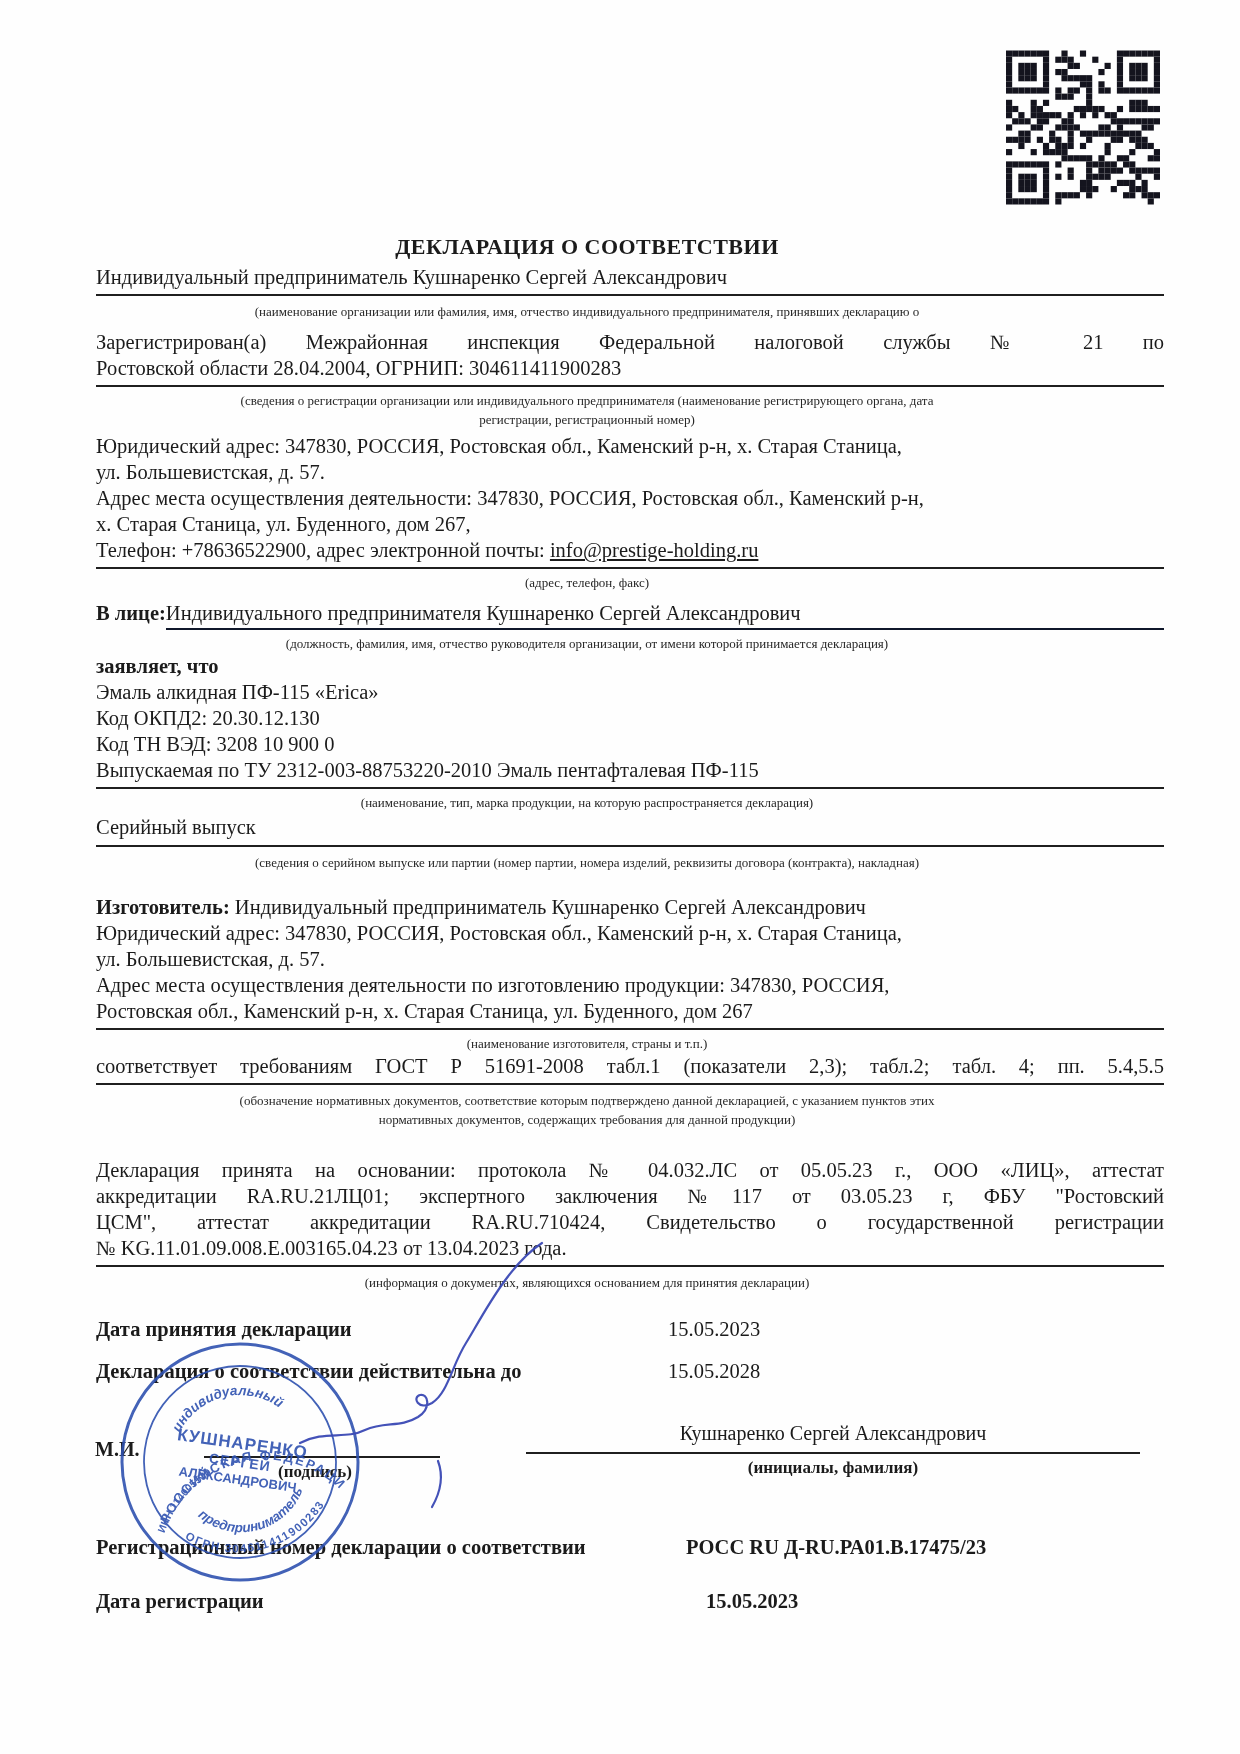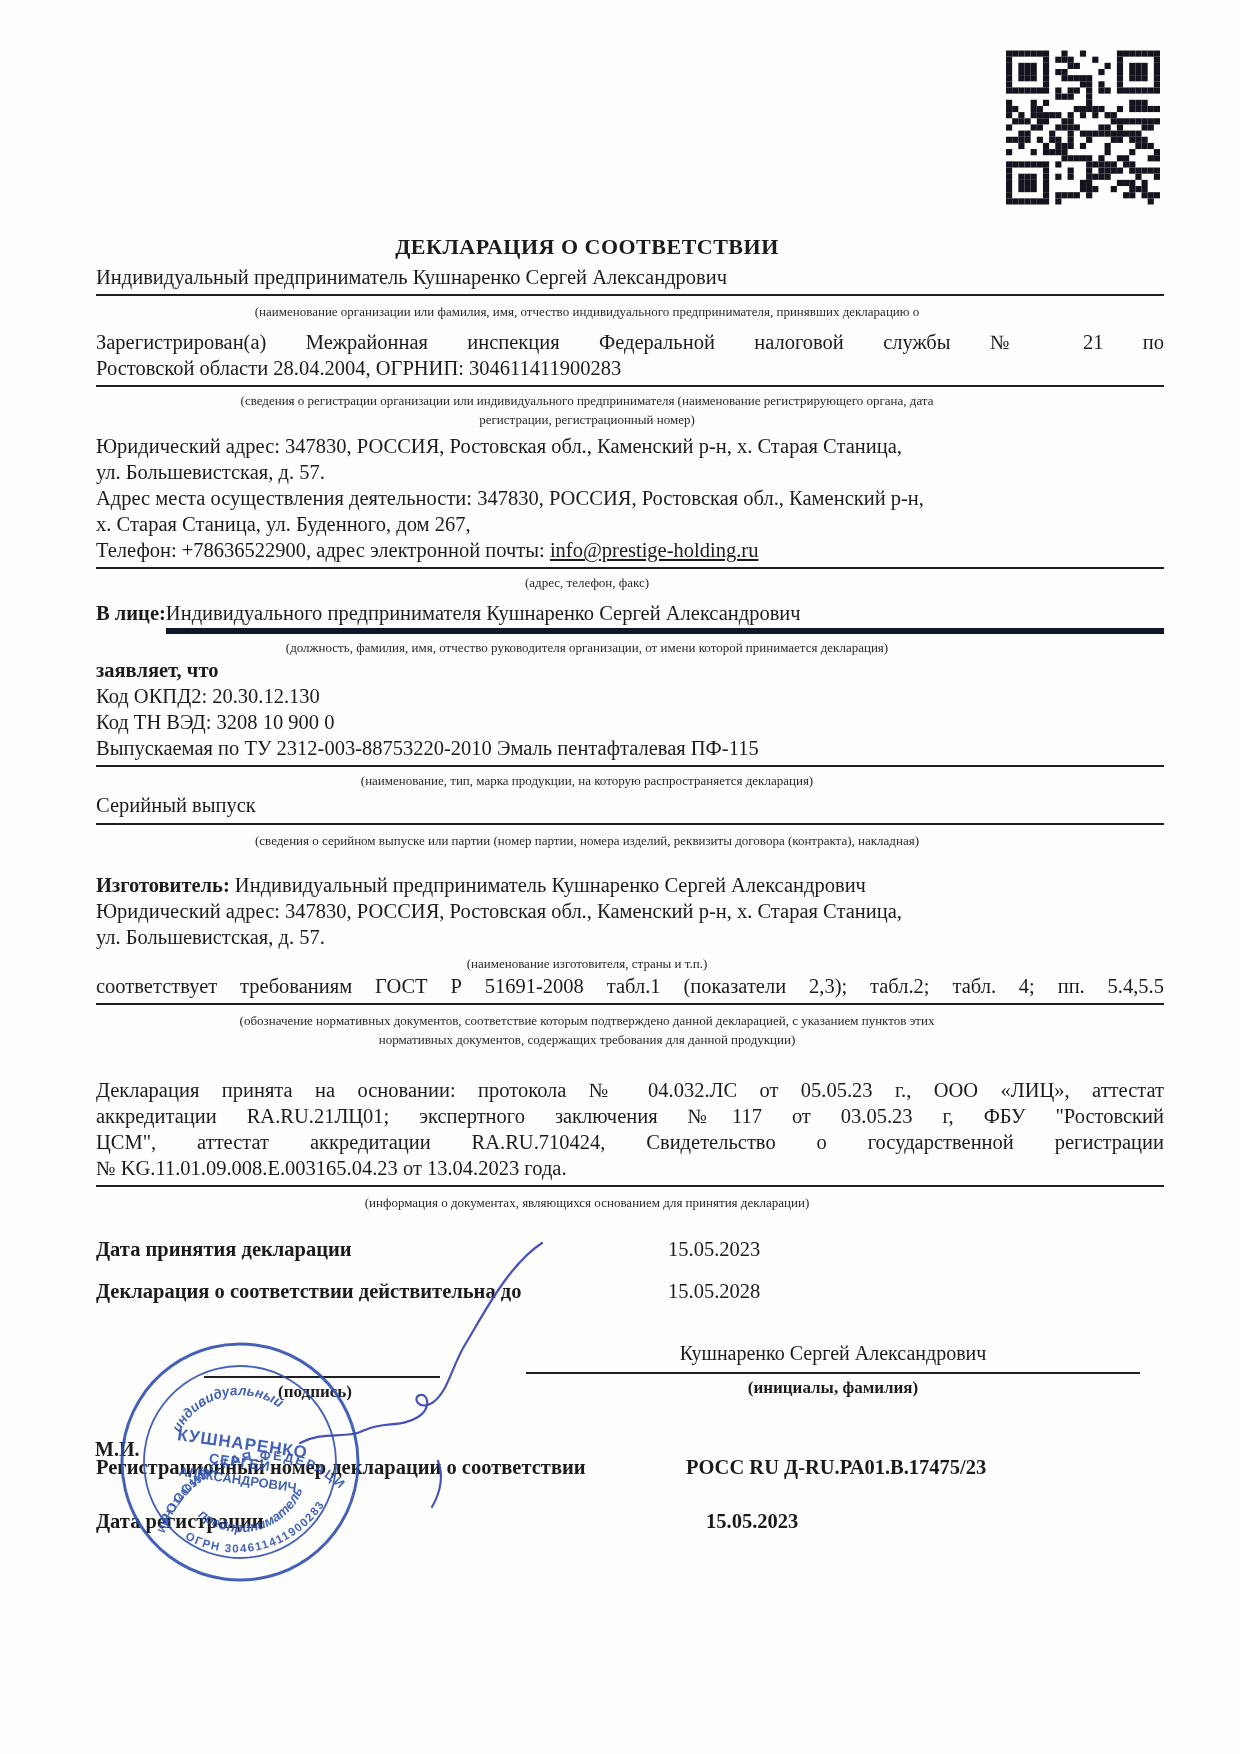--- a/index.html
+++ b/index.html
@@ -7,21 +7,21 @@
         font-family:"Liberation Serif","DejaVu Serif",serif;color:#1b1b1b;overflow:hidden;}
   .content{position:absolute;left:96px;top:0;width:1068px;}
   .ln{font-size:20.5px;line-height:26px;white-space:nowrap;}
   .b{font-weight:bold;}
   .u{border-bottom:2px solid #1f1f1f;}
   .pad-b{padding-bottom:4px;}
   .just{text-align:justify;text-align-last:justify;}
   .note{font-size:13px;line-height:19px;text-align:center;margin-right:86px;color:#272727;}
   .title{font-size:22px;font-weight:bold;text-align:center;margin-right:86px;letter-spacing:.5px;}
   .flexline{display:flex;align-items:baseline;}
-  .flexline .fill{flex:1;border-bottom:6px solid #0f172a;padding-bottom:2px;white-space:nowrap;}
+  .flexline .fill{flex:1;border-bottom:2px solid #0f172a;padding-bottom:2px;white-space:nowrap;}
   .email{text-decoration:underline;}
   .kv{display:flex;font-size:20.5px;line-height:26px;}
   .kv .k{font-weight:bold;flex:0 0 auto;}
   .sig-area{position:relative;height:70px;}
   .sig-left-line{position:absolute;left:108px;top:30px;width:236px;border-top:2px solid #1f1f1f;}
   .sig-left-cap{position:absolute;left:119px;top:36px;width:200px;text-align:center;
                 font-size:17px;font-weight:bold;}
   .sig-right{position:absolute;left:430px;top:-6px;width:614px;text-align:center;}
   .sig-right .nm{font-size:20px;line-height:26px;}
   .sig-right .rule{border-top:2px solid #1f1f1f;margin-top:6px;}
@@ -379,36 +379,41 @@
     <div class="note" style="margin-top:4px;">(адрес, телефон, факс)</div>
 
     <div class="ln flexline" style="margin-top:8px;">
       <span class="b">В лице:</span>
       <span class="fill"> Индивидуального предпринимателя Кушнаренко Сергей Александрович</span>
     </div>
 
     <div class="note" style="margin-top:4px;">(должность, фамилия, имя, отчество руководителя организации, от имени которой принимается декларация)</div>
 
     <div class="ln b">заявляет, что</div>
+    <div class="ln">Эмаль алкидная ПФ-115 «Erica»</div>
     <div class="ln">Код ОКПД2: 20.30.12.130</div>
     <div class="ln">Код ТН ВЭД: 3208 10 900 0</div>
     <div class="ln u pad-b">Выпускаемая по ТУ 2312-003-88753220-2010 Эмаль пентафталевая ПФ-115</div>
 
     <div class="note" style="margin-top:4px;">(наименование, тип, марка продукции, на которую распространяется декларация)</div>
 
     <div class="ln u" style="margin-top:2px;padding-bottom:5px;">Серийный выпуск</div>
 
     <div class="note" style="margin-top:6px;">(сведения о серийном выпуске или партии (номер партии, номера изделий, реквизиты договора (контракта), накладная)</div>
 
     <div class="ln" style="margin-top:22px;">
       <span class="b">Изготовитель:</span><span> Индивидуальный предприниматель Кушнаренко Сергей Александрович</span>
     </div>
     <div>
       <div class="ln">Юридический адрес: 347830, РОССИЯ, Ростовская обл., Каменский р-н, х. Старая Станица,</div>
       <div class="ln">ул. Большевистская, д. 57.</div>
+    </div>
+    <div class="u pad-b">
+      <div class="ln">Адрес места осуществления деятельности по изготовлению продукции: 347830, РОССИЯ,</div>
+      <div class="ln">Ростовская обл., Каменский р-н, х. Старая Станица, ул. Буденного, дом 267</div>
     </div>
 
     <div class="note" style="margin-top:4px;">(наименование изготовителя, страны и т.п.)</div>
 
     <div class="ln u just pad-b">соответствует требованиям ГОСТ Р 51691-2008 табл.1 (показатели 2,3); табл.2; табл. 4; пп. 5.4,5.5</div>
 
     <div class="note" style="margin-top:6px;">
       <div>(обозначение нормативных документов, соответствие которым подтверждено данной декларацией, с указанием пунктов этих</div>
       <div>нормативных документов, содержащих требования для данной продукции)</div>
     </div>

